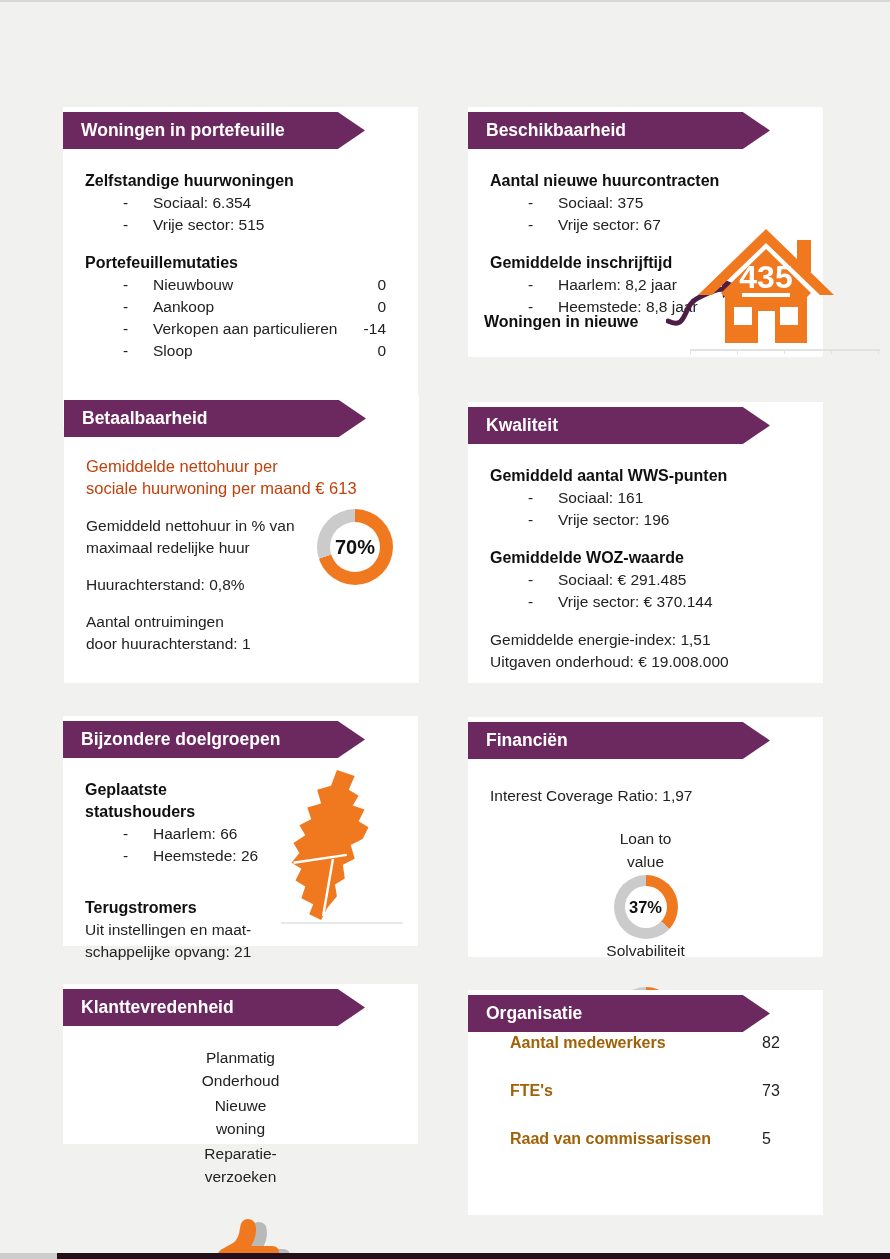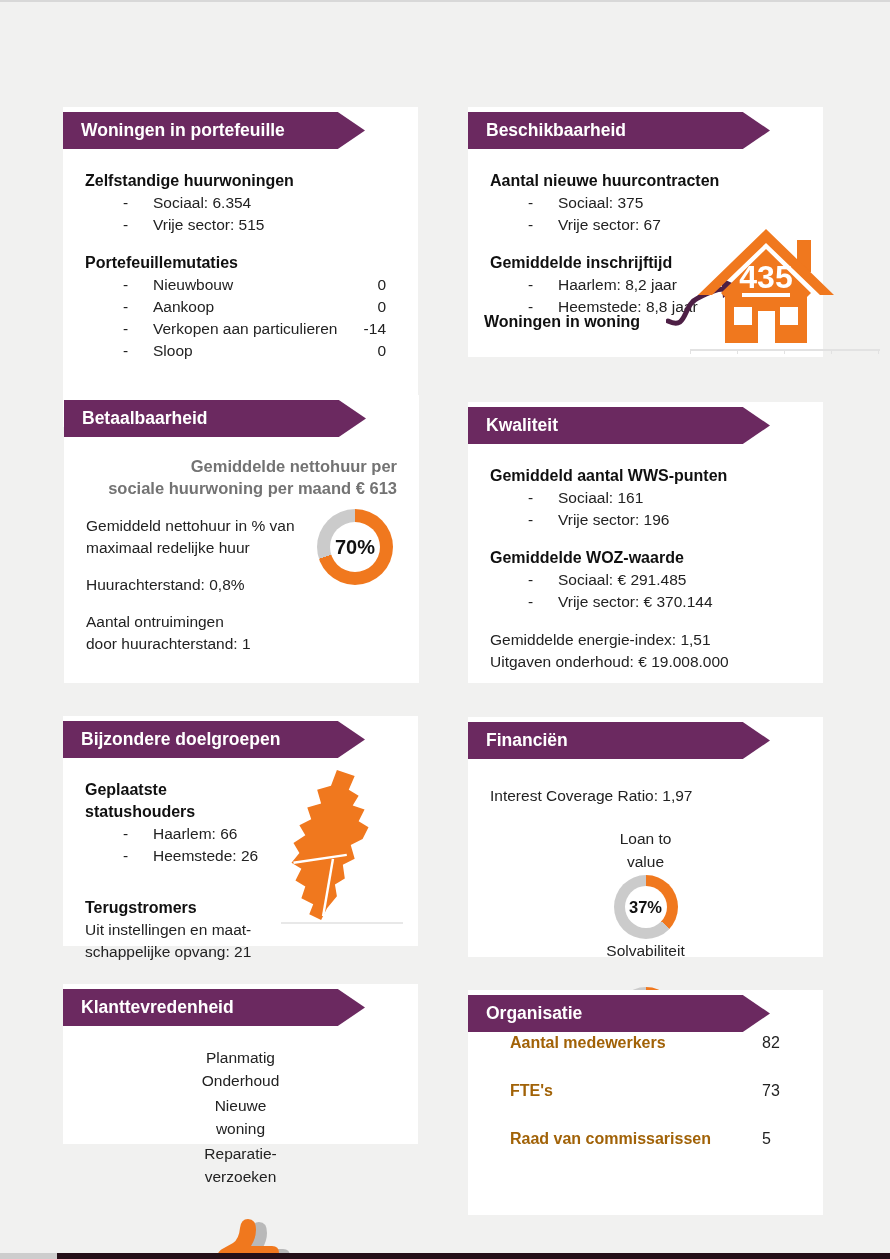--- a/index.html
+++ b/index.html
@@ -27,21 +27,21 @@
   .sub { font-weight:bold; font-size:16px; color:#101010; }
   .mt21{margin-top:21px}.mt18{margin-top:18px}.mt16{margin-top:16px}.mt15{margin-top:15px}.mt26{margin-top:26px}.mt20{margin-top:20px}.mt30{margin-top:30px}
 
   .bullet { display:flex; margin-left:38px; line-height:22px; }
   .dash { flex:0 0 30px; }
   .dash::before { content:"-"; }
   .mut { padding-right:10px; }
   .mut-label { flex:1 1 auto; }
   .mut-value { text-align:right; }
 
-  .bold2 { font-weight:bold; font-size:16.5px; line-height:22px; color:#737373;text-align:right; }
+  .bold2 { font-weight:normal; font-size:16.5px; line-height:22px; color:#c2410c; }
 
   .row-flex { display:flex; align-items:flex-start; }
   .row-flex .left { flex:1 1 auto; }
 
   .donut { position:relative; border-radius:50%; display:flex; align-items:center; justify-content:center; flex:0 0 auto; }
   .donut::before { content:""; position:absolute; inset:12px; background:#fff; border-radius:50%; }
   .donut span { position:relative; font-weight:bold; color:#111; }
   .donut-lg { width:76px; height:76px; margin:-6px 4px 0 0; }
   .donut-lg::before { inset:13px; }
   .donut-lg span { font-size:20px; }
@@ -135,21 +135,21 @@
     <div class="sub mt16">Gemiddelde inschrijftijd</div>
     <div class="bullet">
         <span class="dash"></span>
         <span>Haarlem: 8,2 jaar</span>
       </div>
     <div class="bullet">
         <span class="dash"></span>
         <span>Heemstede: 8,8 jaar</span>
       </div>
   </div>
-  <div class="abs aanbouw-label" style="left:16px; top:206px;">Woningen in woning</div>
+  <div class="abs aanbouw-label" style="left:16px; top:206px;">Woningen in nieuwe</div>
   <svg class="abs" style="left:198px; top:168px;" width="78" height="58" viewBox="0 0 78 58">
     <path d="M2 46 C 22 56, 16 30, 32 23 C 42 18, 50 14, 58 14" fill="none" stroke="var(--purple_dark,#4d1f45)" stroke-width="5" stroke-linecap="round"></path>
     <polygon points="55,3 75,12 57,23" fill="var(--purple_dark,#4d1f45)"></polygon>
   </svg>
   <svg class="abs" style="left:228px; top:120px;" width="140" height="120" viewBox="0 0 140 120">
     <rect x="101" y="13" width="14" height="32" style="fill:var(--orange,#f0781e)"></rect>
     <path d="M70 2 L138 68 L124 68 L70 16 L16 68 L2 68 Z" style="fill:var(--orange,#f0781e)"></path>
     <path d="M70 22 L115 66 L111 70 L111 116 L29 116 L29 70 L25 66 Z" style="fill:var(--orange,#f0781e)"></path>
     <text x="70" y="61" text-anchor="middle" font-size="32" font-weight="bold" fill="#ffffff">435</text>
     <rect x="46" y="66" width="48" height="4" fill="#ffffff"></rect>

